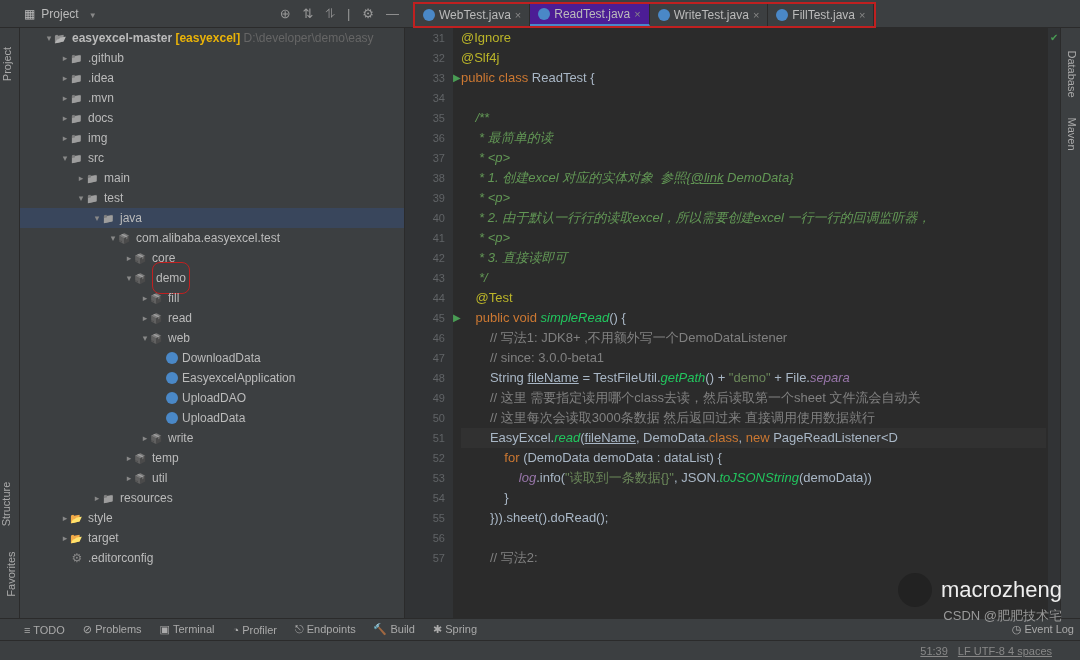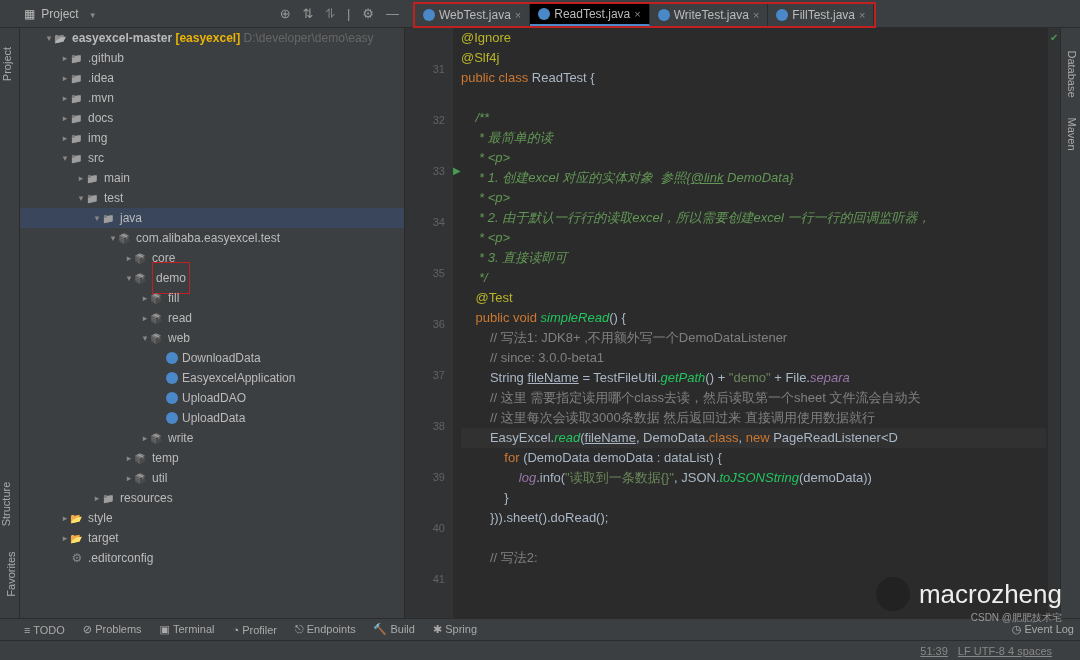--- a/index.html
+++ b/index.html
@@ -4,66 +4,66 @@
 <style>
 * { margin:0; padding:0; box-sizing:border-box; font-family:"Segoe UI",Arial,sans-serif; }
 body { width:1080px; height:660px; background:#3c3f41; color:#bbbbbb; font-size:12px; overflow:hidden; position:relative; }
 .top-toolbar { height:28px; display:flex; align-items:center; padding:0 4px; background:#3c3f41; border-bottom:1px solid #2b2b2b; }
 .proj-header { display:flex; align-items:center; gap:6px; width:405px; padding-left:20px; }
 .proj-header .title { color:#bbbbbb; }
 .proj-header .arrow::after { content:"▼"; font-size:8px; color:#888; margin-left:4px; }
 .tb-icons { display:flex; gap:12px; color:#999; margin-left:auto; margin-right:10px; font-size:13px; }
 .tabs { display:flex; height:26px; border:2px solid #c02020; position:absolute; left:413px; top:2px; }
 .tab { display:flex; align-items:center; gap:4px; padding:0 8px; border-right:1px solid #2b2b2b; background:#3c3f41; cursor:pointer; }
-.tab.active { background:#000000; border-bottom:2px solid #4a88c7; }
+.tab.active { background:#4c1d95; border-bottom:2px solid #4a88c7; }
 .tab .ficon { width:12px; height:12px; border-radius:50%; background:#4a88c7; display:inline-block; }
 .tab .close { color:#888; font-size:11px; }
 .left-rail { position:absolute; left:0; top:28px; width:20px; height:600px; background:#3c3f41; border-right:1px solid #2b2b2b; }
 .left-rail .lbl { transform:rotate(-90deg); position:absolute; top:30px; left:-10px; font-size:11px; color:#aaa; }
 .left-rail .lbl2 { transform:rotate(-90deg); position:absolute; top:470px; left:-16px; font-size:11px; color:#aaa; }
 .left-rail .lbl3 { transform:rotate(-90deg); position:absolute; top:540px; left:-12px; font-size:11px; color:#aaa; }
 .right-rail { position:absolute; right:0; top:28px; width:20px; height:600px; background:#3c3f41; border-left:1px solid #2b2b2b; }
 .right-rail .lbl { transform:rotate(90deg); position:absolute; top:40px; right:-15px; font-size:11px; color:#aaa; }
 .right-rail .lbl2 { transform:rotate(90deg); position:absolute; top:100px; right:-8px; font-size:11px; color:#aaa; }
 .project-tree { position:absolute; left:20px; top:28px; width:385px; height:600px; background:#3c3f41; overflow:hidden; border-right:1px solid #2b2b2b; }
 .tree-row { height:20px; display:flex; align-items:center; white-space:nowrap; cursor:pointer; }
 .tree-row.sel { background:#2f65ca33; }
 .tree-row .exp { width:10px; font-size:9px; color:#888; display:inline-block; text-align:center; }
 .tree-row .ficon { width:14px; display:inline-block; text-align:center; margin-right:4px; }
 .folder::before { content:"📁"; filter:grayscale(1) brightness(0.7); font-size:10px; }
 .folder-o::before { content:"📂"; filter:grayscale(1) brightness(0.8); font-size:10px; }
 .folder-o.orange::before { filter:none; }
 .pkg::before { content:"📦"; filter:grayscale(1) brightness(0.7); font-size:10px; }
 .jclass { width:12px; height:12px; border-radius:50%; background:#4a88c7; display:inline-block; margin-right:4px; }
 .gear::before { content:"⚙"; color:#888; }
-.hl-box { border:1.5px solid #c02020; border-radius:0; padding:8px 3px; }
+.hl-box { border:1.5px solid #c02020; border-radius:8px; padding:8px 3px; }
 .editor { position:absolute; left:405px; top:28px; width:655px; height:600px; background:#2b2b2b; font-family:"JetBrains Mono",Consolas,monospace; font-size:13px; }
 .gutter { position:absolute; left:0; top:0; width:48px; height:100%; background:#313335; text-align:right; padding-right:8px; color:#606366; line-height:20px; font-size:11px; }
 .gutter .run { color:#499c54; position:absolute; left:48px; font-size:10px; }
 .code { position:absolute; left:56px; top:0; right:14px; height:100%; line-height:20px; white-space:pre; color:#a9b7c6; overflow:hidden; }
 .kw { color:#cc7832; }
 .ann { color:#bbb529; }
 .str { color:#6a8759; }
 .cmt { color:#629755; font-style:italic; }
 .cmt-g { color:#808080; }
 .fn { color:#22c55e; font-style:italic; }
 .fld { color:#9876aa; font-style:italic; }
 .underline { text-decoration:underline; }
 .caret-row { background:rgba(255,255,255,0.03); display:block; margin-left:-56px; padding-left:56px; width:720px; }
 .annotation-arrow { position:absolute; left:712px; top:30px; width:120px; height:50px; pointer-events:none; }
 .ann-text { position:absolute; left:785px; top:60px; color:#c02020; font-size:12px; font-weight:bold; }
 .bottom-bar { position:absolute; bottom:20px; left:0; right:0; height:22px; background:#3c3f41; border-top:1px solid #2b2b2b; display:flex; align-items:center; padding:0 6px 0 24px; gap:18px; font-size:11px; color:#aaa; }
 .status-bar { position:absolute; bottom:0; left:0; right:0; height:20px; background:#3c3f41; border-top:1px solid #2b2b2b; display:flex; align-items:center; justify-content:flex-end; padding:0 28px; gap:10px; font-size:11px; color:#888;text-decoration:underline; }
 .watermark { position:absolute; right:18px; bottom:35px; text-align:right; }
 .watermark .logo { width:34px; height:34px; border-radius:50%; background:#222; display:inline-block; vertical-align:middle; }
-.watermark .name { color:#eee; font-size:26px; vertical-align:middle; margin-left:6px; }
-.watermark .sub { color:#999; font-size:10px; display:block; text-align:right; }
+.watermark .name { color:#eee; font-size:22px; vertical-align:middle; margin-left:6px; }
+.watermark .sub { color:#999; font-size:13px; display:block; text-align:right; }
 .err-stripe { position:absolute; right:0; top:0; width:12px; height:100%; background:#313335; }
 .err-stripe .ok { color:#499c54; position:absolute; top:4px; left:2px; font-size:10px; }
-.gutter-line { height:20px; position:relative;margin-top:31px; }
+.gutter-line { height:20px; position:relative; }
 </style>
 </head>
 <body>
 
 <div class="top-toolbar">
   <div class="proj-header">
     <span>▦</span>
     <span class="title">Project</span>
     <span class="arrow"></span>
     <div class="tb-icons">

